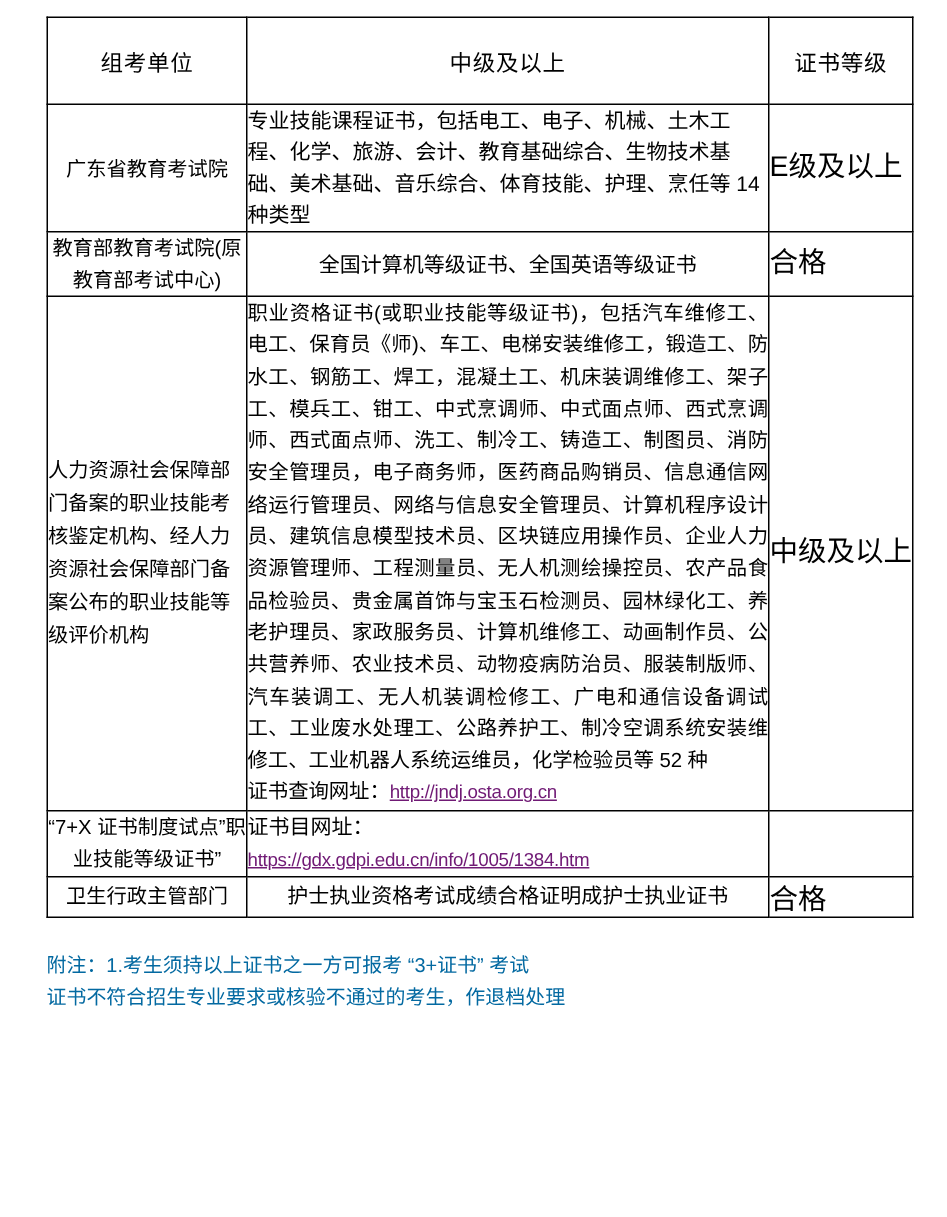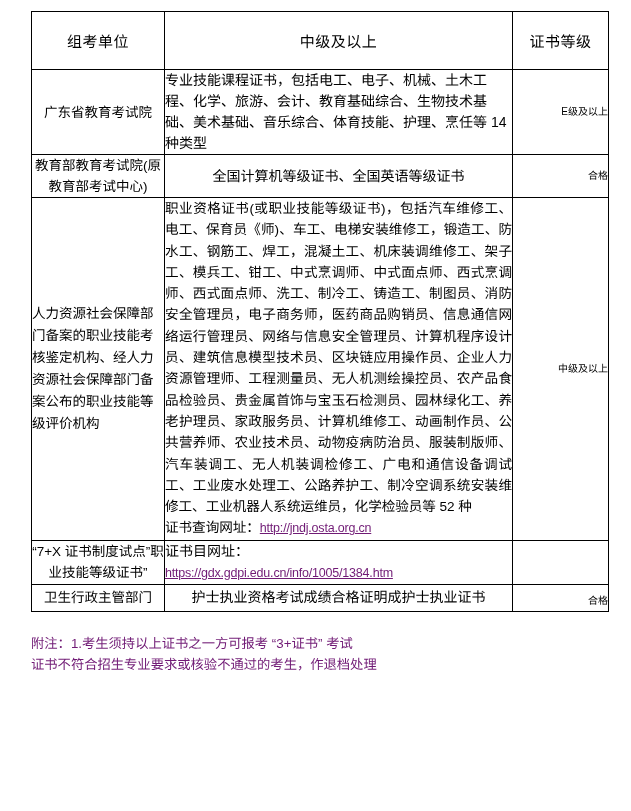--- a/index.html
+++ b/index.html
@@ -63,22 +63,22 @@
     text-align: left;
     font-size: 14px;
     line-height: 21px;
     padding: 5px 6px 5px 8px;
   }
   .cell-name.centered {
     text-align: center;
     margin-left: 10px;
   }
   .cell-level {
-    text-align: right;
-    font-size: 10px;
+    text-align: left;
+    font-size: 19px;
     line-height: 20px;
     padding: 3px 2px;
   }
   .cell-level.top {
     vertical-align: top;
     padding-top: 6px;
   }
 
   a.link, .link {
     color: #701a75;
@@ -101,21 +101,21 @@
     font-size: 13.5px;
     line-height: 22px;
     text-align: left;
   }
 
   
   .notes {
     margin-top: 21px;
     font-size: 13.3px;
     line-height: 21.5px;
-    color: #701a75;
+    color: #0369a1;
   }
   .note-line-1 { text-indent: 0; }
   .note-line-2 { text-indent: 28px; }
   .note-line-3 { text-indent: 0; }
 </style>
 </head>
 <body>
 
 <div class="page">
 

